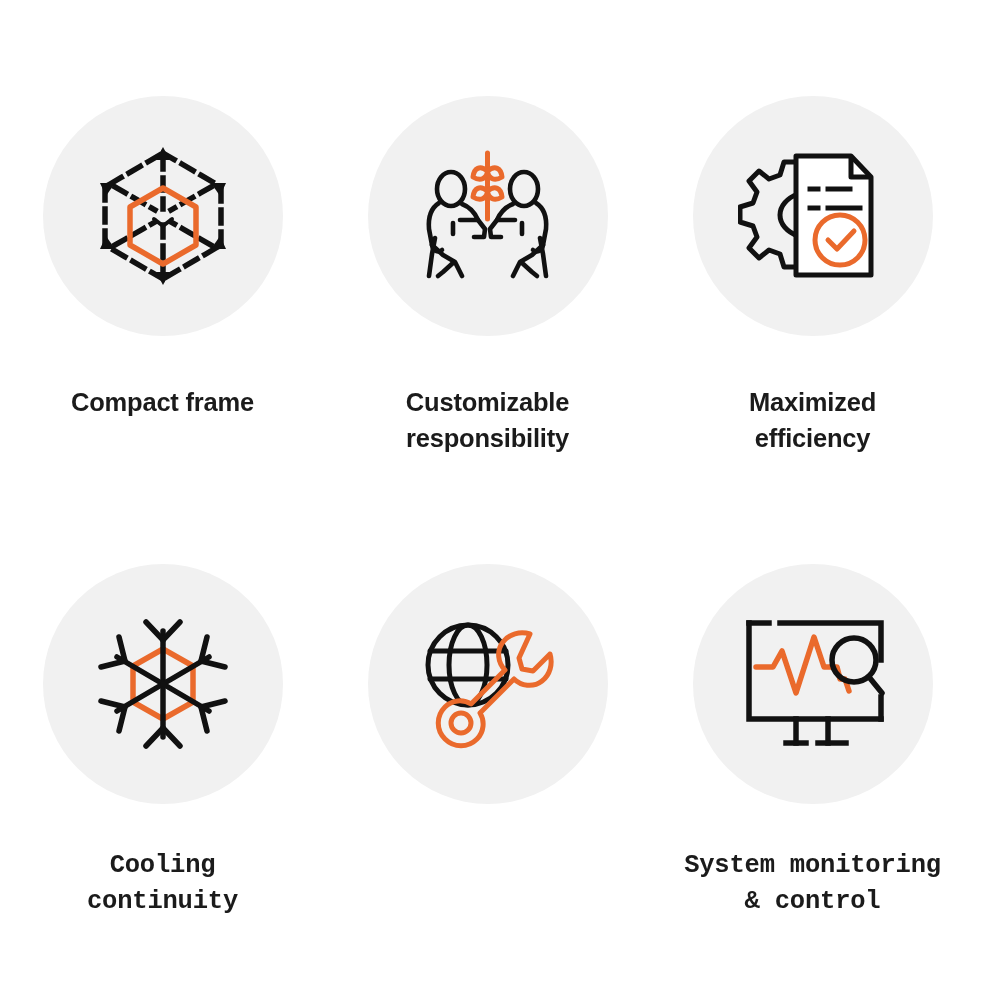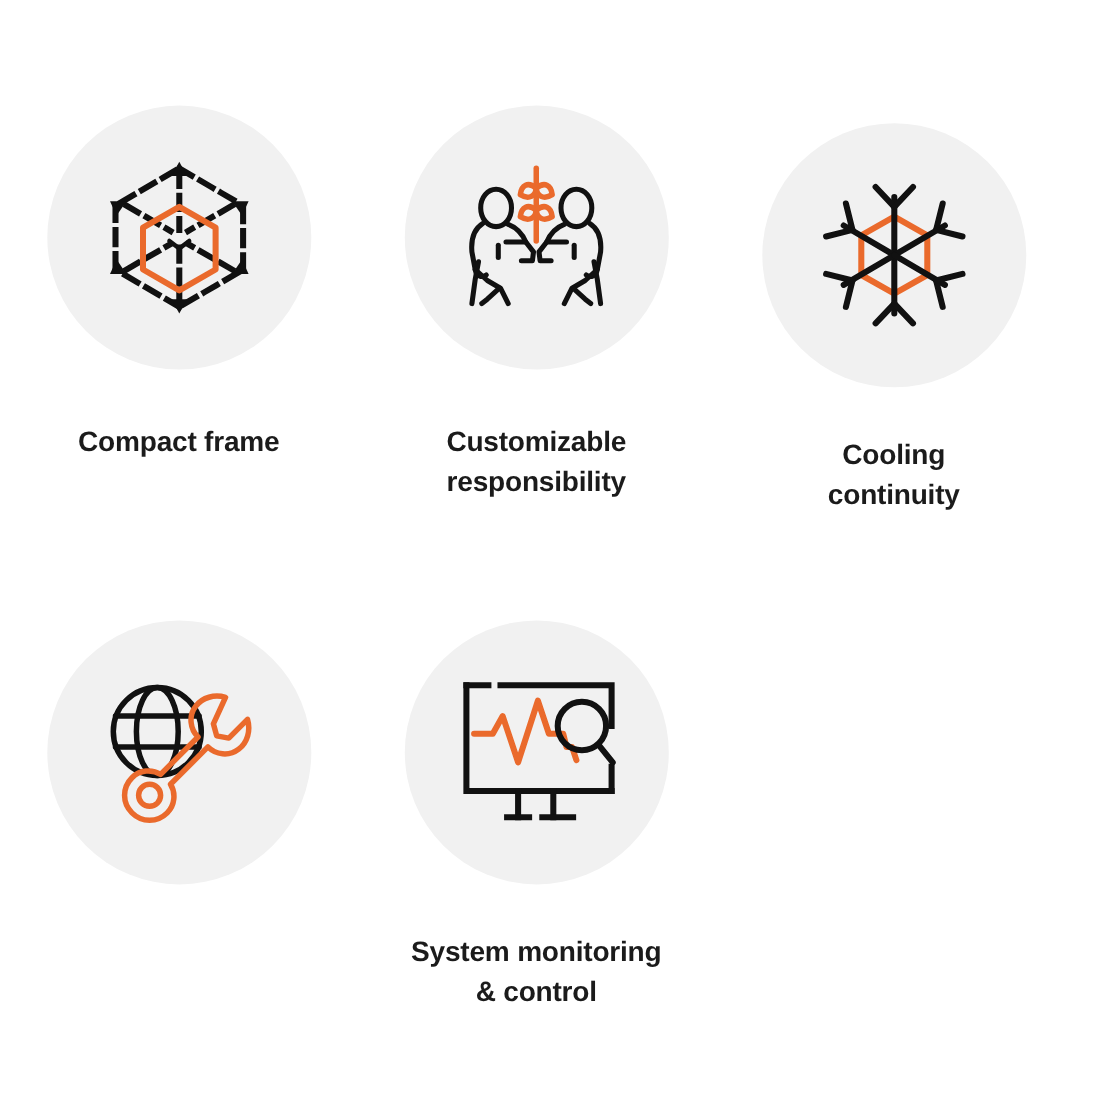--- a/index.html
+++ b/index.html
@@ -24,21 +24,21 @@
     padding-top: 96px;
   }
 
   .feature-cell {
     width: 325px;
     display: flex;
     flex-direction: column;
     align-items: center;
   }
 
-  .feature-cell.row2 { margin-top: 16px; }
+  .feature-cell.row2 { margin-top: 16px; font-family: Liberation Mono, monospace; }
 
   .icon-circle {
     width: 240px;
     height: 240px;
     border-radius: 50%;
     background: #f1f1f1;
     display: flex;
     align-items: center;
     justify-content: center;
   }
@@ -143,20 +143,50 @@
             <path d="M25 97 L22 113 L19 135"></path>
             <path d="M44 121 L33 131 L28 135"></path>
           </g>
         </svg>
       </span>
     </div>
     <div class="feature-label">Customizable
 responsibility</div>
   </div>
 
+  <div class="feature-cell">
+    <div class="icon-circle">
+      <span>
+        <svg width="150" height="140" viewBox="0 0 150 140" fill="none">
+
+          <g stroke="#111111" stroke-width="5" stroke-linejoin="round" stroke-linecap="round" fill="none">
+            <path d="M60 16 L46 16 L42 29 L31 33 L21 25 L11 35 L19 46 L15 57 L2 61 L2 76 L15 80 L19 91 L11 102 L21 112 L31 104 L42 108 L46 121 L60 121"></path>
+            <path d="M60 48 C49 52 42 60 42 69 C42 78 49 86 60 90"></path>
+          </g>
+
+          <g stroke="#111111" stroke-width="5" stroke-linejoin="round" stroke-linecap="square" fill="#ffffff">
+            <path d="M58 10 L113 10 L133 31 L133 129 L58 129 Z"></path>
+          </g>
+          <path d="M113 10 L113 31 L133 31" stroke="#111111" stroke-width="5" fill="none" stroke-linejoin="round"></path>
+
+          <g stroke="#111111" stroke-width="5" stroke-linecap="square">
+            <path d="M72 43 L80 43"></path>
+            <path d="M90 43 L112 43"></path>
+            <path d="M72 62 L80 62"></path>
+            <path d="M90 62 L122 62"></path>
+          </g>
+
+          <circle cx="102" cy="94" r="25" stroke="#ea6a2c" stroke-width="5" fill="#ffffff"></circle>
+          <path d="M90 94 L99 103 L116 85" stroke="#ea6a2c" stroke-width="5" fill="none" stroke-linecap="round" stroke-linejoin="round"></path>
+        </svg>
+      </span>
+    </div>
+    <div class="feature-label">Maximized
+efficiency</div>
+  </div>
 
   <div class="feature-cell row2">
     <div class="icon-circle">
       <span>
         <svg width="150" height="150" viewBox="0 0 150 150" fill="none">
 
           <path d="M75 40 L105 57 L105 93 L75 110 L45 93 L45 57 Z" stroke="#ea6a2c" stroke-width="5.5" stroke-linejoin="round" fill="none"></path>
 
           <g stroke="#111111" stroke-width="5.5" stroke-linecap="round" stroke-linejoin="round" fill="none">
 

